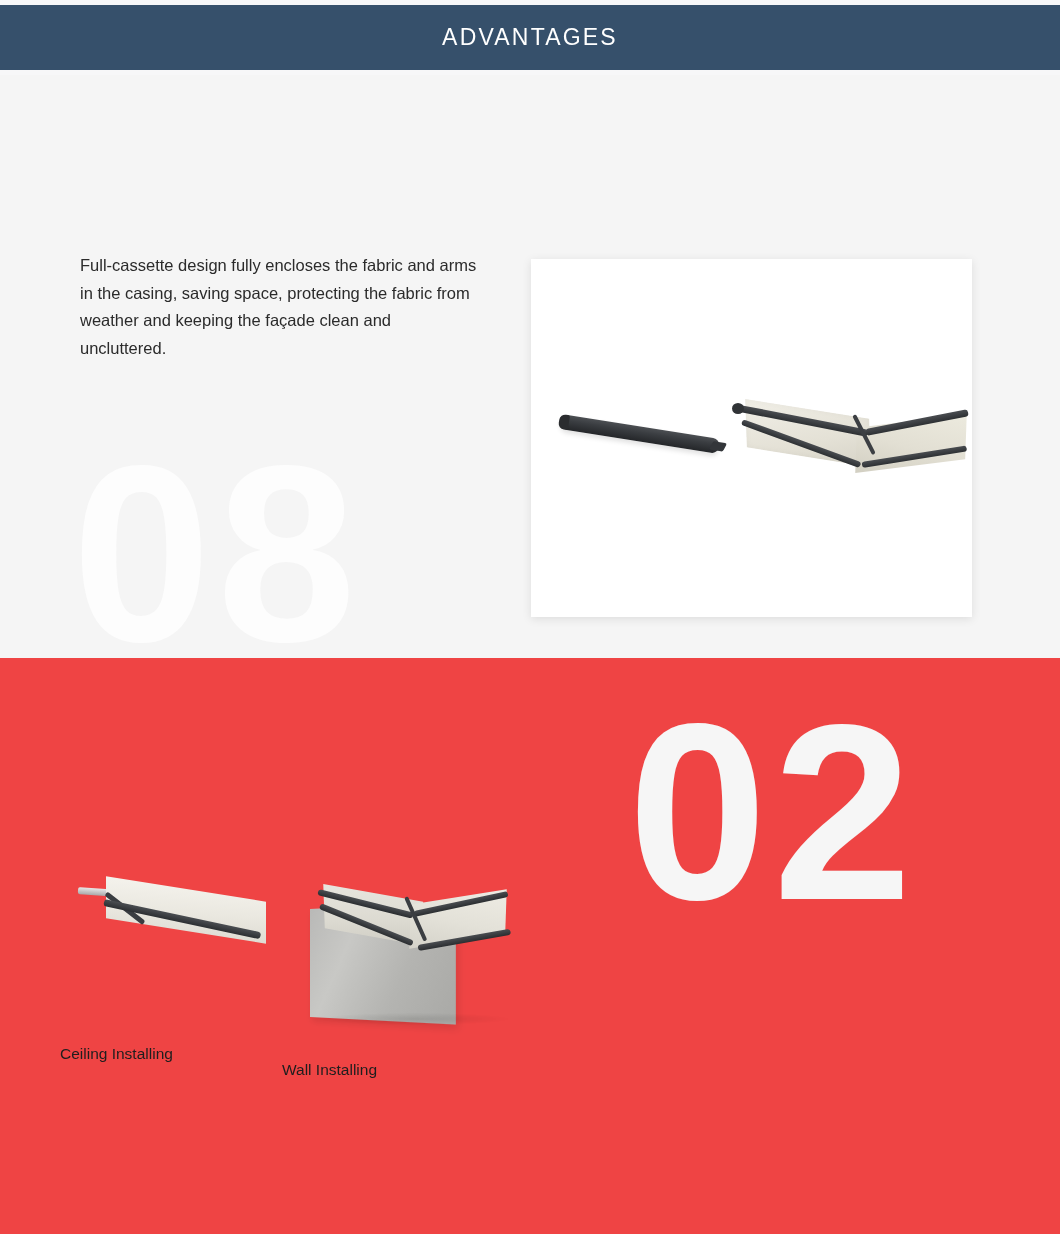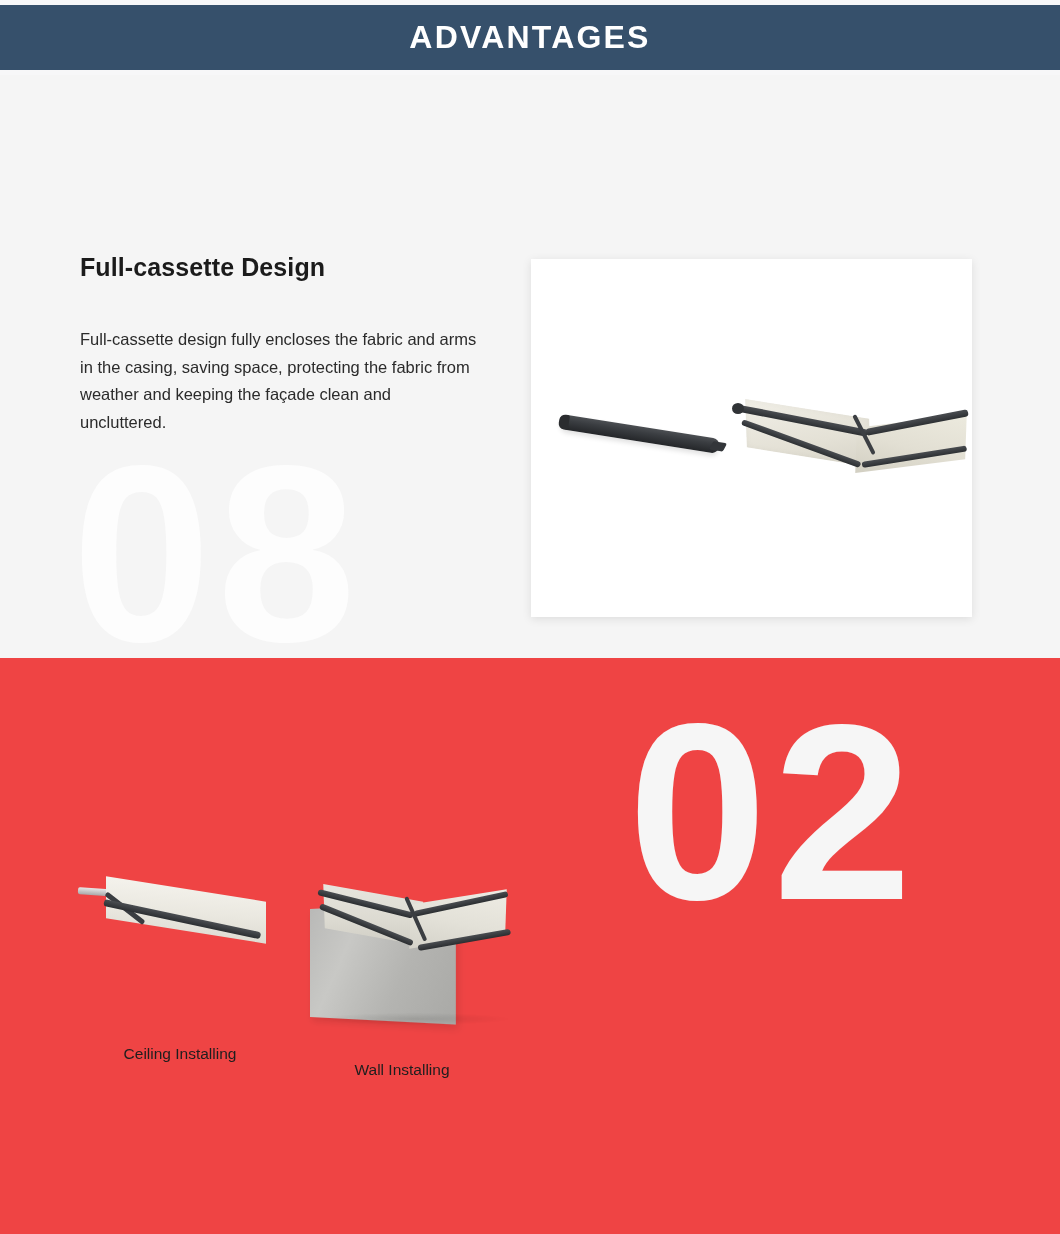--- a/index.html
+++ b/index.html
@@ -28,22 +28,22 @@
     top: 5px;
     width: 100%;
     height: 65px;
     background: #36506b;
     display: flex;
     align-items: center;
     justify-content: center;
   }
   .banner-title {
     color: #ffffff;
-    font-size: 32px;
-    font-weight: 700;
+    font-size: 23px;
+    font-weight: 400;
     letter-spacing: 2.2px;
   }
 
   
   .section-one {
     position: relative;
     width: 100%;
     height: 583px;
     background: #f5f5f5;
     overflow: hidden;
@@ -232,21 +232,21 @@
     width: 240px;
     height: 200px;
   }
   .figure-ceiling { left: 0; top: 0; }
   .figure-wall { left: 222px; top: 16px; }
   .figure-caption {
     position: absolute;
     bottom: 0;
     left: 0;
     width: 100%;
-    text-align: center;
+    text-align: left;
     font-size: 15.5px;
     color: #1e1e1e;
   }
 
   
   .ceil-rail {
     position: absolute;
     left: 18px;
     top: 24px;
     width: 146px;
@@ -344,21 +344,20 @@
   <div class="banner">
     <div class="banner-title">ADVANTAGES</div>
   </div>
 </div>
 
 <div class="section-one">
 
   <div class="watermark watermark-01">08</div>
 
   <div class="text-block-one">
-    <h2 class="heading">Full-cassette Design</h2>
     <p class="body-text">Full-cassette design fully encloses the fabric and arms in the casing, saving space, protecting the fabric from weather and keeping the façade clean and uncluttered.</p>
   </div>
 
   <div class="product-card">
     <div class="card-stage">
 
       <div class="cassette">
         <div class="cassette-cap"></div>
         <div class="cassette-tip"></div>
       </div>

